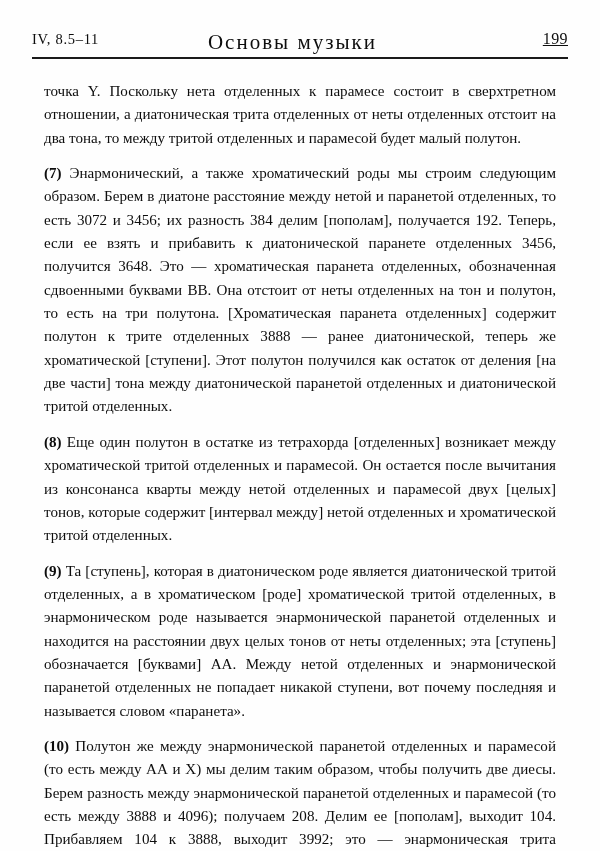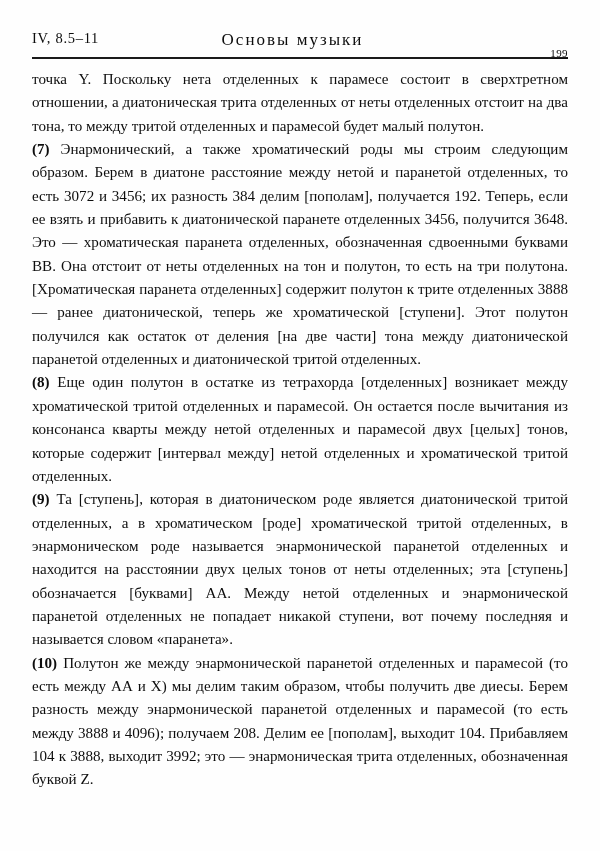--- a/index.html
+++ b/index.html
@@ -27,38 +27,37 @@
   
   .running-head {
     position: absolute;
     left: 32px;
     right: 32px;
     top: 30px;
     height: 22px;
     display: flex;
     align-items: baseline;
     justify-content: space-between;
-    flex-direction: column;
   }
   .head-left {
     font-size: 14.5px;
     letter-spacing: 0.7px;
     white-space: nowrap;
   }
   .head-center {
     position: absolute;
     left: 0;
     right: 15px;
     text-align: center;
-    font-size: 17px;
+    font-size: 21px;
     letter-spacing: 2.0px;
     white-space: nowrap;
   }
   .head-right {
-    font-size: 11px;
+    font-size: 16px;
     letter-spacing: 0.4px;
     margin-left: auto;
     position: relative;
     z-index: 2;
     text-decoration: underline;
   }
   .head-rule {
     position: absolute;
     left: 32px;
     top: 57px;
@@ -73,21 +72,21 @@
     left: 32px;
     top: 68px;
     width: 536px;
     font-size: 15.1px;
     line-height: 23.35px;
     text-align: justify;
     text-justify: inter-word;
     hyphens: manual;
   }
   .para {
-    margin: 0;
+    margin: 12px;
     text-indent: 0;
     text-align: justify;
   }
   .para > b,
   .para .num {
     font-weight: bold;
   }
   
 </style>
 </head>

